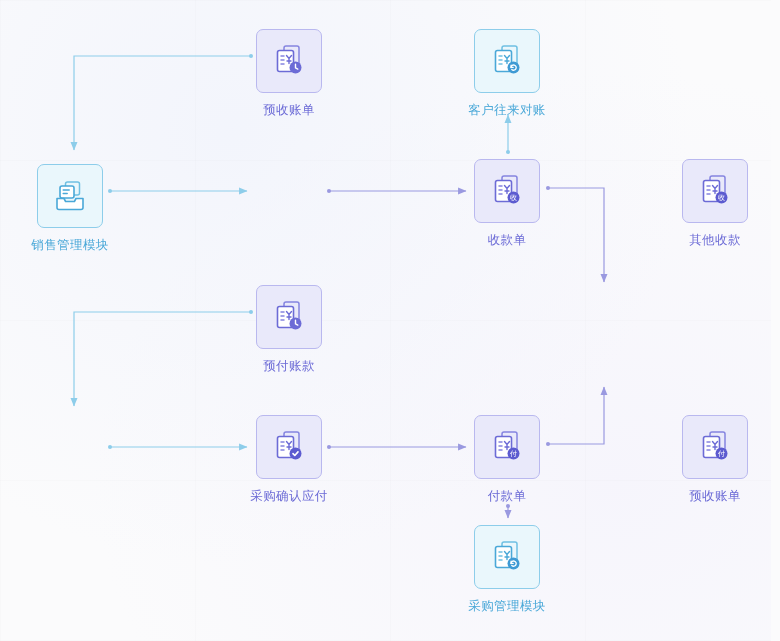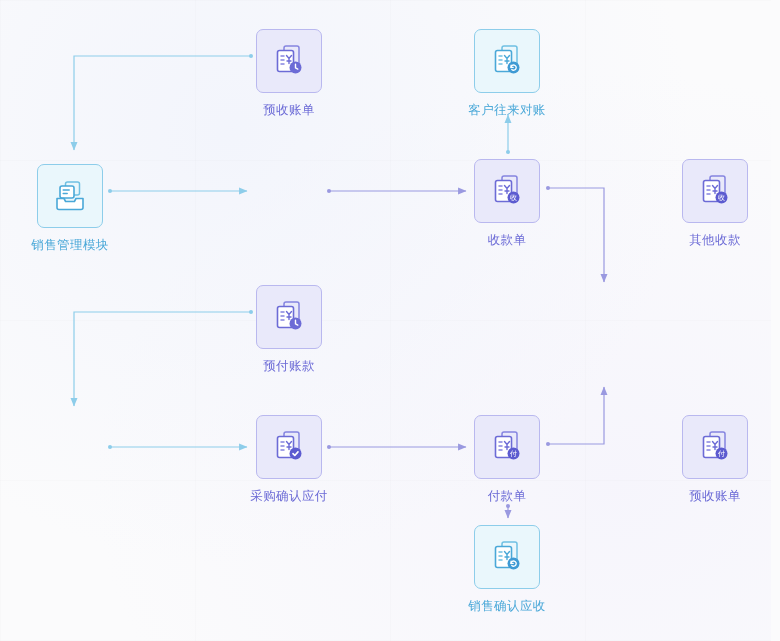--- a/index.html
+++ b/index.html
@@ -202,16 +202,16 @@
       <svg class="ic" width="36" height="36" viewBox="0 0 36 36">
         <rect x="13" y="3" width="15" height="19" rx="2" fill="none" stroke="#6fc0e2" stroke-width="1.5"></rect>
         <rect x="6.5" y="7.5" width="16" height="21" rx="2" fill="#fff" stroke="#4aa8d8" stroke-width="1.6"></rect>
         <path d="M10 13h3M10 17h3M10 21h3" stroke="#6fc0e2" stroke-width="1.5" stroke-linecap="round"></path>
         <path d="M15.5 12.5l2.5 3 2.5-3M18 15.5v5M16 18h4" stroke="#4aa8d8" stroke-width="1.4" fill="none" stroke-linecap="round"></path>
         <circle cx="24.5" cy="24.5" r="6" fill="#3e9ad4"></circle>
         <path d="M22 24.6a2.6 2.6 0 1 1 .8 1.9" stroke="#fff" stroke-width="1.3" fill="none" stroke-linecap="round"></path>
         <path d="M22.1 22.2v2.1h2.1" stroke="#fff" stroke-width="1.3" fill="none" stroke-linecap="round"></path>
       </svg>
     </div>
-    <div class="caption">销售确认应收</div>
+    <div class="caption">采购管理模块</div>
   </div>
 
 </div>
 
 </body></html>

